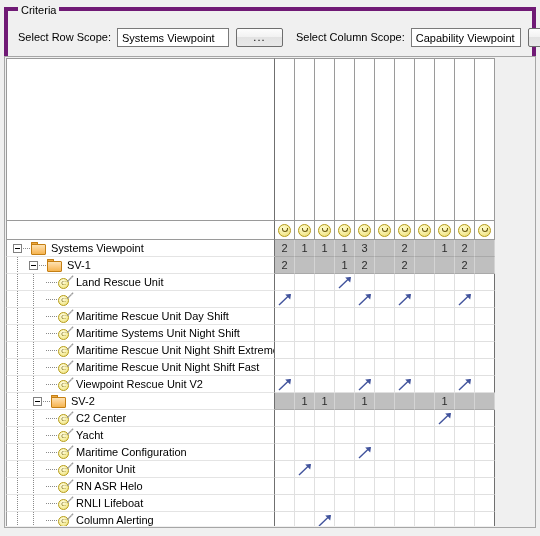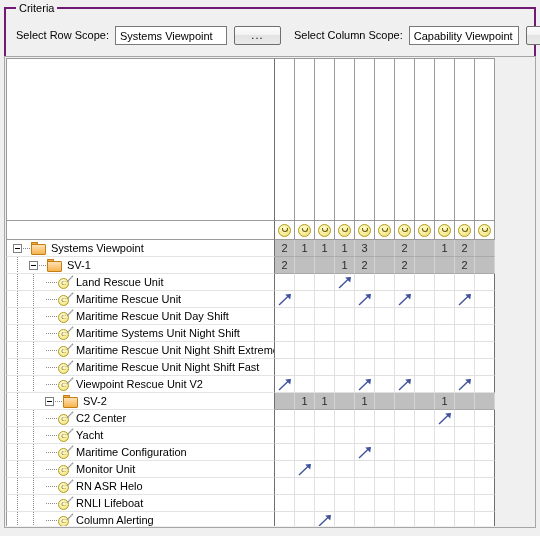--- a/index.html
+++ b/index.html
@@ -16,21 +16,21 @@
     overflow: hidden;
   }
 
   
   .criteria-group {
     position: absolute;
     left: 4px;
     top: 7px;
     width: 532px;
     height: 54px;
-    border: 2px solid #701a75;
+    border: 4px solid #701a75;
     box-sizing: border-box;
     background: #f0f0f0;
   }
   .criteria-legend {
     position: absolute;
     left: 10px;
     top: -7px;
     background: #f0f0f0;
     padding: 0 3px;
     font-size: 11px;
@@ -547,21 +547,20 @@
         <div class="m-row">
           <div class="row-label">
             <div class="tl" style="left: 38px;">
               <div class="dots" style="width: 11px;"></div>
               <div class="citem">
                 <div class="circ">C</div>
                 <svg class="wrench" viewBox="0 0 8 8">
                   <path d="M6.6 0.6 L5.2 2.0 L5.9 2.7 L7.3 1.3 Z M4.8 2.4 L0.8 6.4 L1.5 7.1 L5.5 3.1 Z" fill="#9a9a9a" stroke="#7d7d7d" stroke-width="0.3"></path>
                 </svg>
               </div>
-              <span class="label-text">Maritime Rescue Unit</span>
             </div>
             <div class="tree-line-v" style="left: 26px;"></div>
             <div class="tree-line-v" style="left: 10px;"></div>
           </div>
           <div class="cells">
             <div class="cell">
               <svg class="arrow" viewBox="0 0 14 13">
                 <line x1="1" y1="12" x2="12" y2="1.5" stroke="#41539c" stroke-width="1.4"></line>
                 <polygon points="13,1 7.2,1.6 12.2,6.6" fill="#41539c"></polygon>
               </svg>
@@ -753,21 +752,21 @@
               <svg class="arrow" viewBox="0 0 14 13">
                 <line x1="1" y1="12" x2="12" y2="1.5" stroke="#41539c" stroke-width="1.4"></line>
                 <polygon points="13,1 7.2,1.6 12.2,6.6" fill="#41539c"></polygon>
               </svg>
             </div>
             <div class="cell last-col"></div>
           </div>
         </div>
         <div class="m-row summary">
           <div class="row-label">
-            <div class="tl" style="left: 38px;">
+            <div class="tl" style="left: 26px;">
               <div class="expander"></div>
               <div class="dots"></div>
               <div class="folder">
                 <div class="tab"></div>
                 <div class="body-f"></div>
               </div>
               <span class="label-text">SV-2</span>
             </div>
             <div class="tree-line-v" style="left: 10px;"></div>
           </div>

